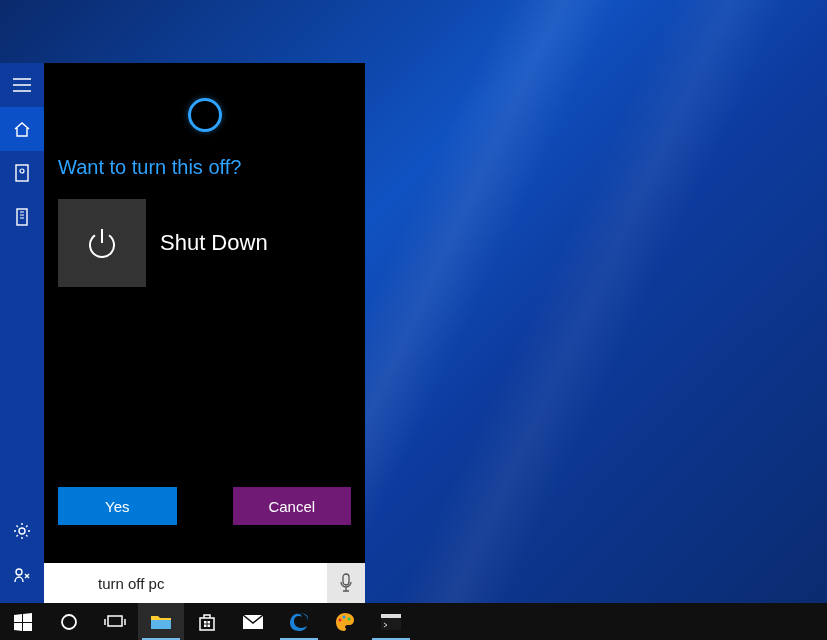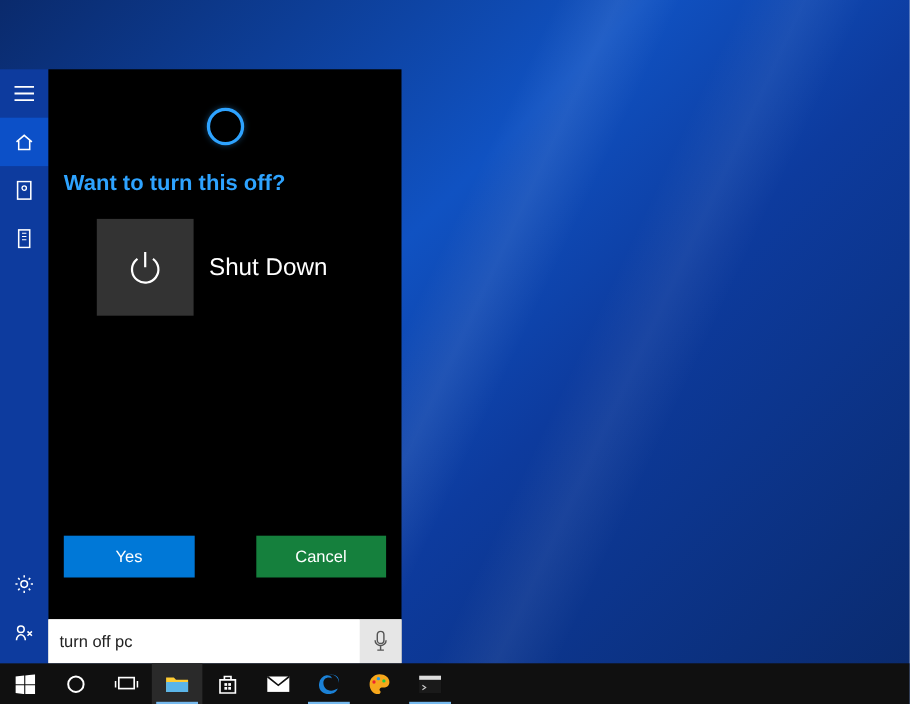--- a/index.html
+++ b/index.html
@@ -56,28 +56,27 @@
   }
   .cortana-ring {
     width: 34px; height: 34px;
     border: 3px solid #2ea3ff;
     border-radius: 50%;
     box-shadow: 0 0 6px rgba(46,163,255,0.4);
   }
   .prompt {
     color: #2ea3ff;
     font-size: 20px;
-    font-weight: 700;
+    font-weight: 400;
     padding: 18px 8px 8px 14px;
   }
   .result-row {
     display: flex; align-items: center;
     padding: 12px 14px 0 14px;
     gap: 14px;
-    margin-left: 30px;
   }
   .result-tile {
     width: 88px; height: 88px;
     background: #333;
     display: flex; align-items: center; justify-content: center;
   }
   .result-label {
     color: #fff;
     font-size: 22px;
     font-weight: 300;
@@ -89,28 +88,29 @@
   }
   .btn {
     flex: 1;
     height: 38px;
     display: flex; align-items: center; justify-content: center;
     color: #fff;
     font-size: 15px;
     cursor: pointer;
   }
   .btn-primary { background: #0078d7; }
-  .btn-secondary { background: #15803d; margin-left: 36px; }
+  .btn-secondary { background: #701a75; margin-left: 36px; }
 
   .search-row {
     position: absolute;
     left: 0; right: 0; bottom: 0;
     height: 40px;
     background: #fff;
     display: flex;
+    padding-left: 44px;
   }
   .search-input {
     flex: 1;
     border: none;
     outline: none;
     padding: 0 10px;
     font-size: 15px;
     color: #222;
     background: #fff;
   }

